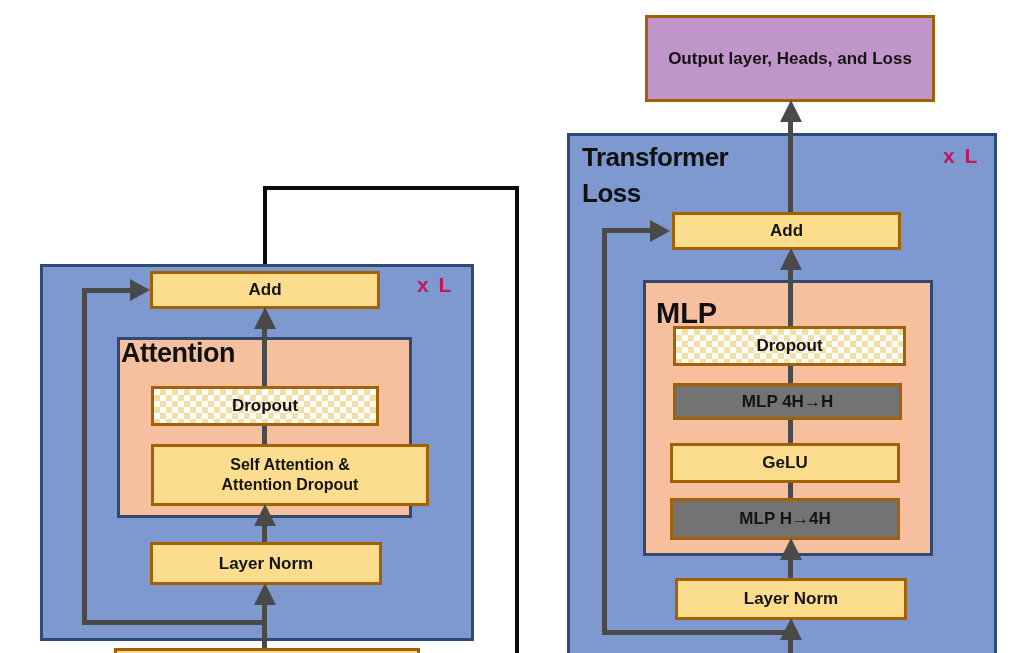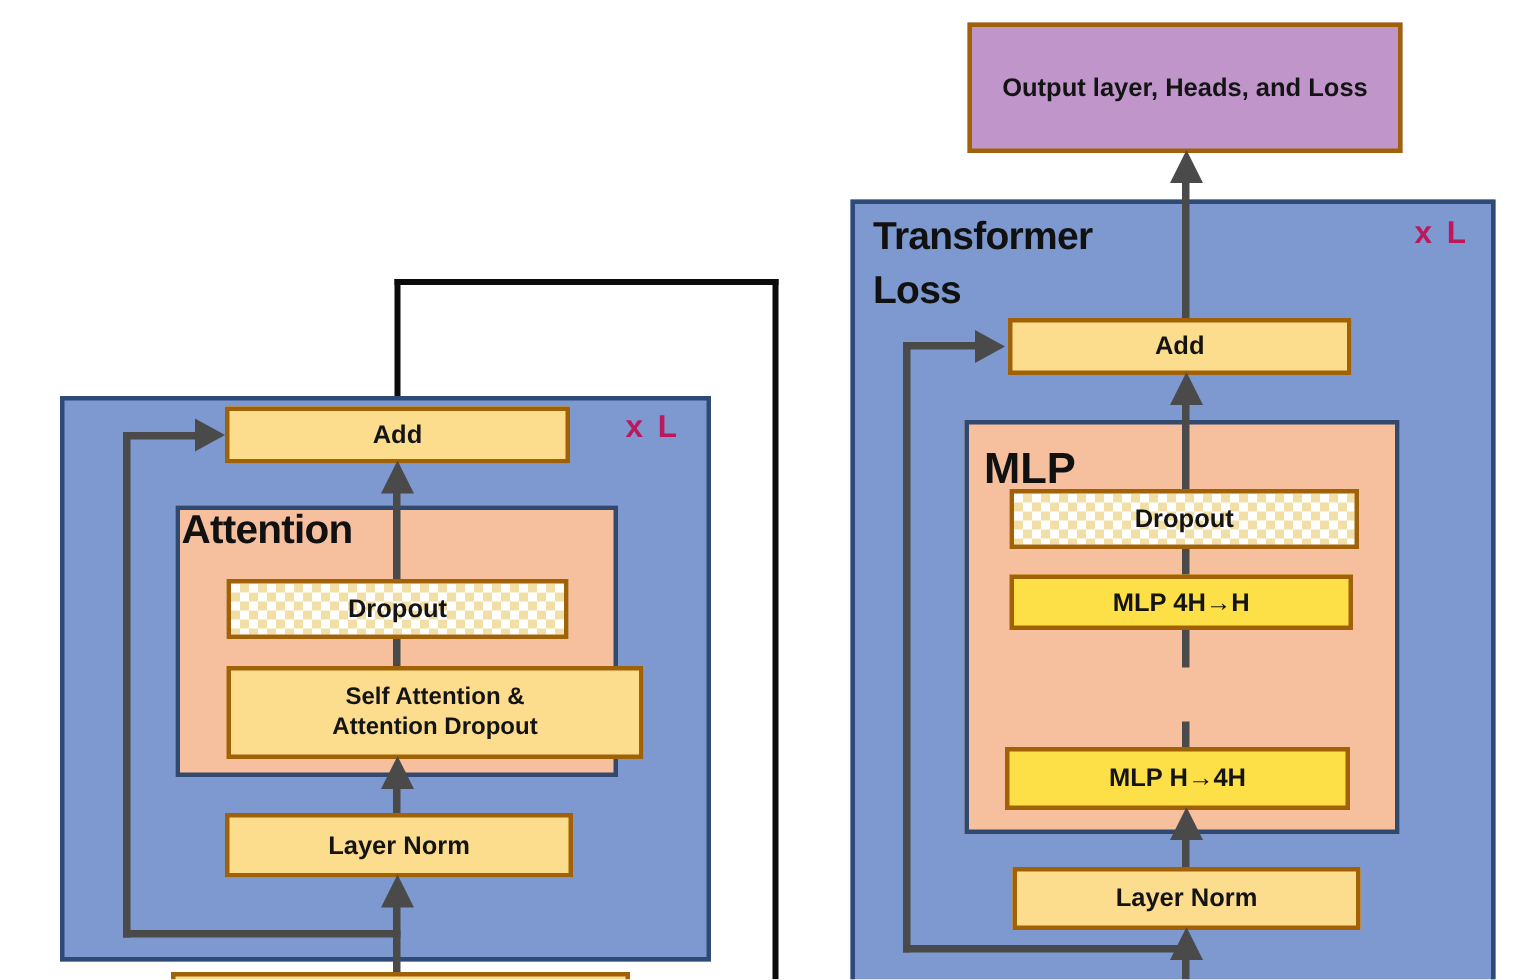--- a/index.html
+++ b/index.html
@@ -12,21 +12,21 @@
   .panel{position:absolute;box-sizing:border-box;border:3px solid #2e4a76;}
   .panel.blue{background:#7d99d0;}
   .panel.pink{background:#f6bf9e;border-color:#31486f;}
   
   .box{
     position:absolute;box-sizing:border-box;border:3px solid #a16207;
     display:flex;align-items:center;justify-content:center;text-align:center;
     font-weight:bold;color:#141414;font-size:17px;line-height:1.25;
   }
   .box.yellow{background:#fcdc8d;text-align:center;}
-  .box.purple{background:#fde047;}
+  .box.purple{background:#737373;}
   .box.outpurple{background:#c095ca;}
   .box.checker{
     background-color:#ffffff;
     background-image:conic-gradient(#f2dfa6 0 25%, #ffffff 25% 50%, #f2dfa6 50% 75%, #ffffff 75% 100%);
     background-size:12px 12px;
   }
   
   .line{position:absolute;background:#4a4a4a;}
   .line.black{background:#0b0b0b;}
   
@@ -111,20 +111,23 @@
   </div>
   <div class="box yellow" style="left:672px;top:212px;width:229px;height:38px;">
     <span>Add</span>
   </div>
   <div class="box checker" style="left:673px;top:326px;width:233px;height:40px;">
     <span>Dropout</span>
   </div>
   <div class="box purple" style="left:673px;top:383px;width:229px;height:37px;">
     <span>MLP 4H→H</span>
   </div>
+  <div class="box yellow" style="left:670px;top:443px;width:230px;height:40px;">
+    <span>GeLU</span>
+  </div>
   <div class="box purple" style="left:670px;top:498px;width:230px;height:42px;">
     <span>MLP H→4H</span>
   </div>
   <div class="box yellow" style="left:675px;top:578px;width:232px;height:42px;">
     <span>Layer Norm</span>
   </div>
 
   <div class="arrow-up" style="left:780px;top:100px;"></div>
   <div class="arrow-up" style="left:780px;top:248px;"></div>
   <div class="arrow-up" style="left:780px;top:538px;"></div>

